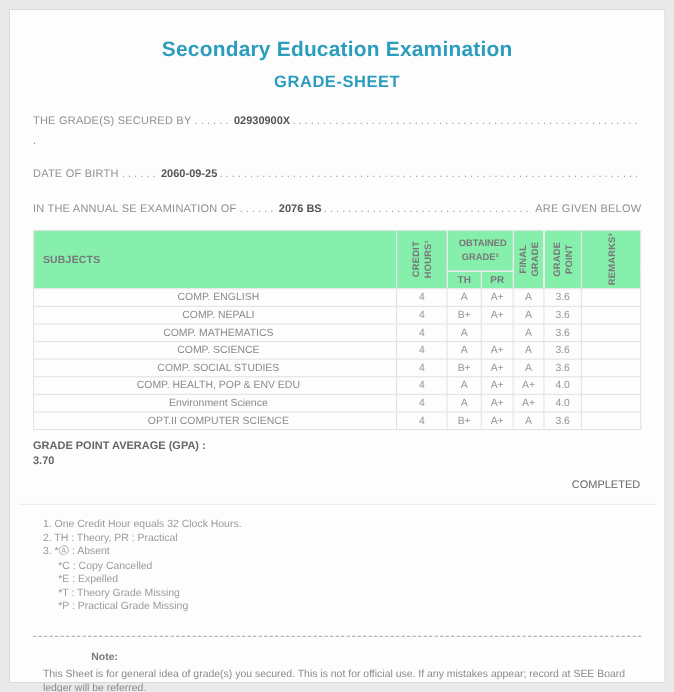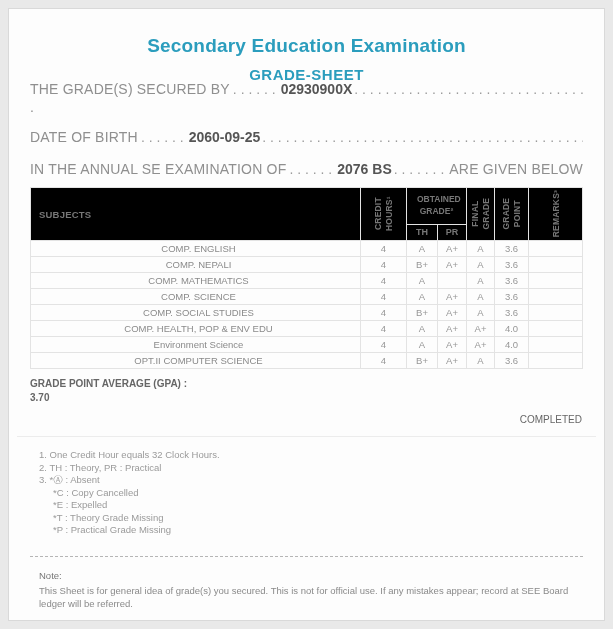--- a/index.html
+++ b/index.html
@@ -19,34 +19,34 @@
     padding:12px 21px;
   }
   .title {
     margin-top:14px; text-align:center;
     font-size:19px; font-weight:bold; letter-spacing:0.2px;
   }
   .subtitle {
     margin-top:9px; text-align:center;
     font-size:15px; font-weight:bold; letter-spacing:0.5px;
   }
-  .info { font-size:14px; color:#8f8f8f; }
+  .info { margin-top:22px; font-size:10px; color:#8f8f8f; }
   .info-row { display:flex; align-items:baseline; white-space:nowrap; line-height:12px; }
   .info-row .label { flex:0 0 auto; letter-spacing:0.2px; }
   .info-row .value { flex:0 0 auto; font-weight:bold; color:#555; margin:0 2px; }
   .middots { flex:0 0 auto; color:#9b9b9b; margin:0 3px; }
   .leader { flex:1 1 auto; overflow:hidden; color:#9b9b9b; min-width:0; }
   .suffix { flex:0 0 auto; margin-left:4px; letter-spacing:0.2px; }
   .stray-dot { margin-top:6px; line-height:12px; color:#8f8f8f; }
   .row2 { margin-top:18px; }
   .row3 { margin-top:20px; }
 
   table { border-collapse:collapse; width:100%; margin-top:12px; table-layout:fixed; }
   th, td { border:1px solid #e3e3e3; overflow:hidden; }
-  thead th { color:#777; font-weight:bold; background:#000000; padding:0; }
+  thead th { color:#777; font-weight:bold; background:#86efac; padding:0; }
   .th-subjects { text-align:left; padding-left:8px; font-size:9.5px; letter-spacing:0.2px; }
   .th-obtained { font-size:8.5px; line-height:1.35; padding:2px 10px; height:36px; }
   .th-sub { font-size:9px; height:16px; }
   .th-vert { height:52px; }
   .vert-wrap { display:flex; align-items:center; justify-content:center; height:52px; }
   .vert {
     transform:rotate(-90deg);
     width:46px; text-align:center;
     font-size:8.5px; line-height:1.25; letter-spacing:0.2px;
     white-space:normal;
@@ -59,21 +59,21 @@
   .completed { margin-top:11px; text-align:right; font-size:10px; font-weight:normal; color:#666; padding-right:1px; }
   .divider { margin-top:11px; border-top:1px solid #ececec; margin-left:-13px; margin-right:-13px; }
 
   .footnotes { margin-top:12px; padding-left:9px; font-size:9.5px; color:#9a9a9a; }
   .fn-line { line-height:12.5px; }
   .fn-line.sub { margin-left:14px; }
 
   .dashed { margin-top:19px; border-top:1px dashed #b5b5b5; }
 
   .note { margin-top:12px; padding-left:9px; font-size:9.5px; }
-  .note-label { font-weight:normal; color:#777; line-height:13px; }
+  .note-label { font-weight:bold; color:#777; line-height:13px;margin-left:44px; }
   .note-text { margin-top:2px; line-height:13px; color:#8a8a8a; }
 </style>
 </head>
 <body>
 
 <div class="card">
 
   <div class="title accent" style="color: rgb(43, 157, 189);">Secondary Education Examination</div>
   <div class="subtitle accent" style="color: rgb(43, 157, 189);">GRADE-SHEET</div>
 

